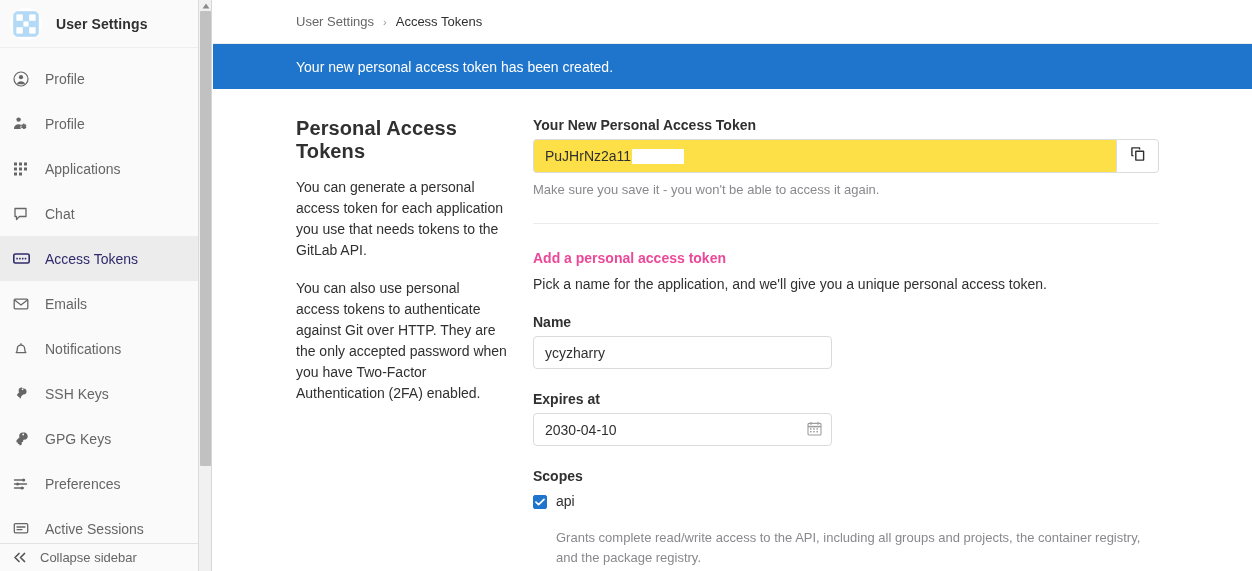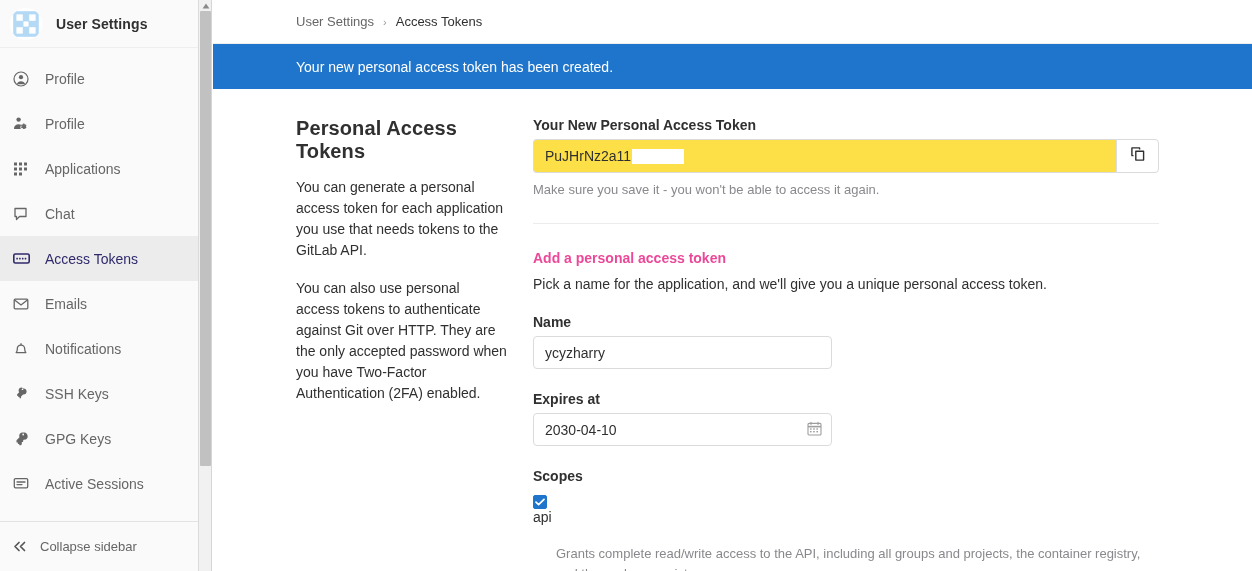--- a/index.html
+++ b/index.html
@@ -50,21 +50,21 @@
   }
   .nav-item .nav-ico svg { display: block; }
   .nav-item.active {
     background: #ececec;
     color: #2f2a6b; font-weight: normal;
   }
   .nav-label { white-space: nowrap; }
 
   .sidebar-footer {
     position: absolute; left: 0; bottom: 0;
-    width: 199px; height: 50px;
+    width: 199px; height: 28px;
     display: flex; align-items: center; padding-left: 12px;
     border-top: 1px solid #e3e3e3;
     background: #fafafa;
     color: #666666; font-size: 13px;
     cursor: pointer;
   }
   .sidebar-footer .chev { margin-right: 13px; display:flex; }
 
   
   .sb-scroll {
@@ -174,21 +174,21 @@
     font-family: "Liberation Sans", sans-serif;
     background: #ffffff; outline: none;
     display: flex; align-items: center;
   }
   .date-wrap { position: relative; width: 299px; }
   .cal-ico {
     position: absolute; right: 10px; top: 8px;
     pointer-events: none;
   }
   .grp { margin-top: 22px; }
-  .scope-row { display: flex; align-items: flex-start; margin-top: 9px; flex-direction: column; }
+  .scope-row { display: flex; align-items: flex-start; margin-top: 9px; }
   .cbx {
     width: 14px; height: 14px; flex: 0 0 14px;
     background: #1f75cb; border: 1px solid #1f75cb; border-radius: 2px;
     margin-top: 2px; margin-right: 9px;
     display: flex; align-items: center; justify-content: center;
     cursor: pointer;
   }
   .scope-name { font-size: 14px; color: #303030; }
   .scope-desc {
     font-size: 13px; color: #89888d; line-height: 20px;
@@ -315,20 +315,31 @@
 
       <div class="nav-item">
         <span class="nav-ico">
           <svg width="16" height="16" viewBox="0 0 16 16" fill="#666">
             <path d="M9.4 1.6c-1.8 0-3.2 1.4-3.2 3.2 0 .5.1 1 .3 1.4l-3 3v2.3h1.4v1.4h1.4v1.4h1.5l1-1V11h1.3V9.5l.9-.9c.2 0 .3.1.5.1 1.8 0 3.2-1.4 3.2-3.2s-1.5-3.9-3.3-3.9zm.8 2.8a.9.9 0 1 1 0-1.8.9.9 0 0 1 0 1.8z"></path>
           </svg>
         </span>
         <span class="nav-label">GPG Keys</span>
       </div>
 
+      <div class="nav-item">
+        <span class="nav-ico">
+          <svg width="16" height="16" viewBox="0 0 16 16" fill="none" stroke="#666" stroke-width="1.4" stroke-linecap="round">
+            <path d="M1.5 4h10M1.5 8h12M1.5 12h9"></path>
+            <circle cx="10.6" cy="4" r="1.5" fill="#666" stroke="none"></circle>
+            <circle cx="4.6" cy="8" r="1.5" fill="#666" stroke="none"></circle>
+            <circle cx="9" cy="12" r="1.5" fill="#666" stroke="none"></circle>
+          </svg>
+        </span>
+        <span class="nav-label">Preferences</span>
+      </div>
 
       <div class="nav-item">
         <span class="nav-ico">
           <svg width="16" height="16" viewBox="0 0 16 16" fill="none" stroke="#666" stroke-width="1.3">
             <rect x="1.3" y="2.6" width="13.4" height="9.2" rx="1.2"></rect>
             <path d="M4 6h8M4 8.6h5" stroke-linecap="round"></path>
           </svg>
         </span>
         <span class="nav-label">Active Sessions</span>
       </div>

